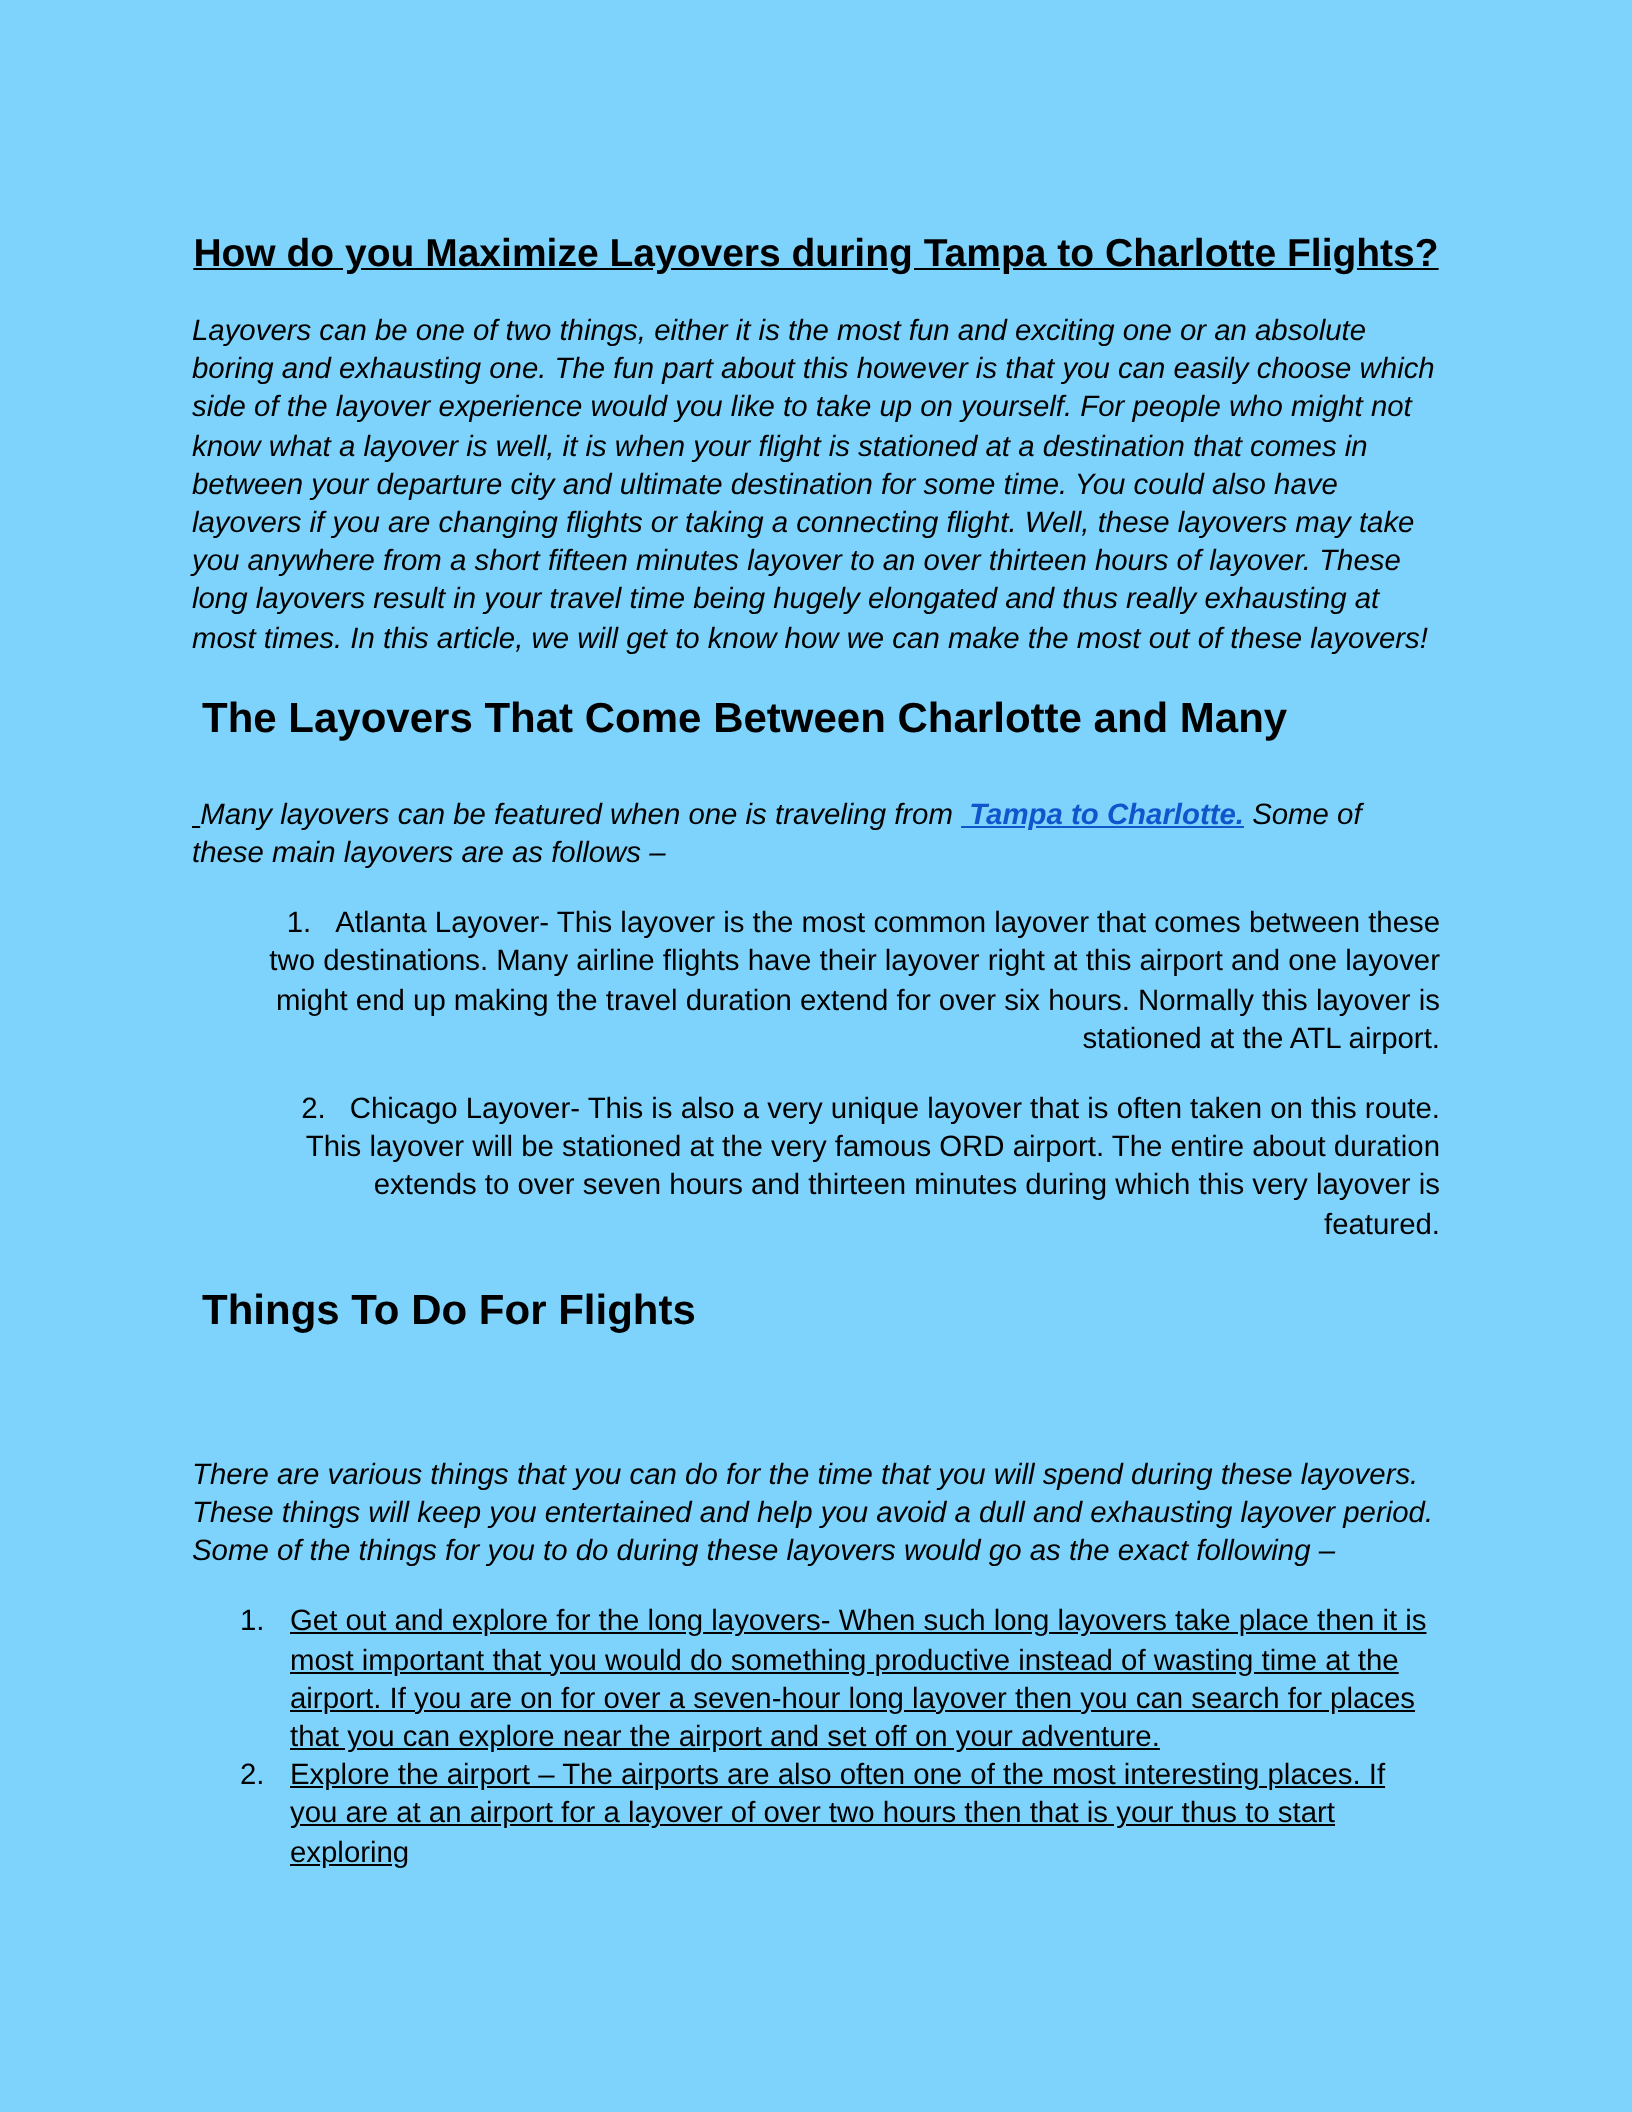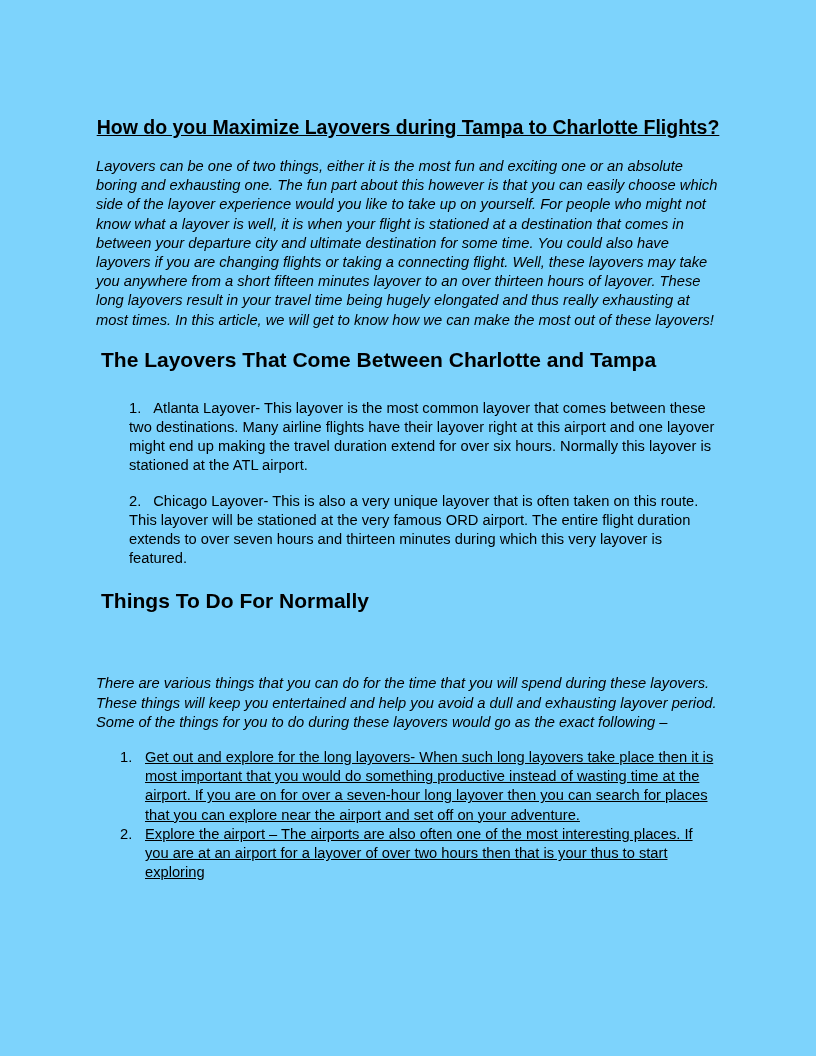--- a/index.html
+++ b/index.html
@@ -29,20 +29,21 @@
     font-size: 21px;
     line-height: 26px;
     font-weight: 700;
     padding-left: 5px;
     margin-top: 17px;
     margin-bottom: 26px;
   }
   .section-heading.big-gap { margin-top: 20px; margin-bottom: 60px; }
   .numbered-para {
     margin: 16px 0 0 33px;
+    text-align: right;
   }
   .numbered-para .num {
     display: inline-block;
     margin-right: 12px;
   }
   .u-space { text-decoration: underline; }
   .doc-link {
     font-weight: 700;
     text-decoration: underline;
     cursor: pointer;
@@ -66,28 +67,29 @@
 </style>
 </head>
 <body>
 
 <div class="page">
 
   <h1 class="doc-title">How do you Maximize Layovers during Tampa to Charlotte Flights?</h1>
 
   <p class="body-text">Layovers can be one of two things, either it is the most fun and exciting one or an absolute boring and exhausting one. The fun part about this however is that you can easily choose which side of the layover experience would you like to take up on yourself. For people who might not know what a layover is well, it is when your flight is stationed at a destination that comes in between your departure city and ultimate destination for some time. You could also have layovers if you are changing flights or taking a connecting flight. Well, these layovers may take you anywhere from a short fifteen minutes layover to an over thirteen hours of layover. These long layovers result in your travel time being hugely elongated and thus really exhausting at most times. In this article, we will get to know how we can make the most out of these layovers!</p>
 
-  <h2 class="section-heading">The Layovers That Come Between Charlotte and Tampa</h2>
+  <h2 class="section-heading">The Layovers That Come Between Charlotte and Many</h2>
 
+  <p class="body-text"><span class="u-space">&nbsp;</span><span>Many layovers can be featured when one is traveling from </span><a class="doc-link" style="color: rgb(17, 85, 204);">&nbsp;Tampa to Charlotte.</a><span> Some of these main layovers are as follows –</span></p>
 
   <div class="numbered-para"><span class="num">1.</span><span>Atlanta Layover- This layover is the most common layover that comes between these two destinations. Many airline flights have their layover right at this airport and one layover might end up making the travel duration extend for over six hours. Normally this layover is stationed at the ATL airport.</span></div>
 
-  <div class="numbered-para"><span class="num">2.</span><span>Chicago Layover- This is also a very unique layover that is often taken on this route. This layover will be stationed at the very famous ORD airport. The entire flight duration extends to over seven hours and thirteen minutes during which this very layover is featured.</span></div>
+  <div class="numbered-para"><span class="num">2.</span><span>Chicago Layover- This is also a very unique layover that is often taken on this route. This layover will be stationed at the very famous ORD airport. The entire about duration extends to over seven hours and thirteen minutes during which this very layover is featured.</span></div>
 
-  <h2 class="section-heading big-gap">Things To Do For Normally</h2>
+  <h2 class="section-heading big-gap">Things To Do For Flights</h2>
 
   <p class="body-text">There are various things that you can do for the time that you will spend during these layovers. These things will keep you entertained and help you avoid a dull and exhausting layover period. Some of the things for you to do during these layovers would go as the exact following –</p>
 
   <ol class="todo-list">
     <li>Get out and explore for the long layovers- When such long layovers take place then it is most important that you would do something productive instead of wasting time at the airport. If you are on for over a seven-hour long layover then you can search for places that you can explore near the airport and set off on your adventure.</li>
     <li>Explore the airport – The airports are also often one of the most interesting places. If you are at an airport for a layover of over two hours then that is your thus to start exploring</li>
   </ol>
 
 </div>
 

